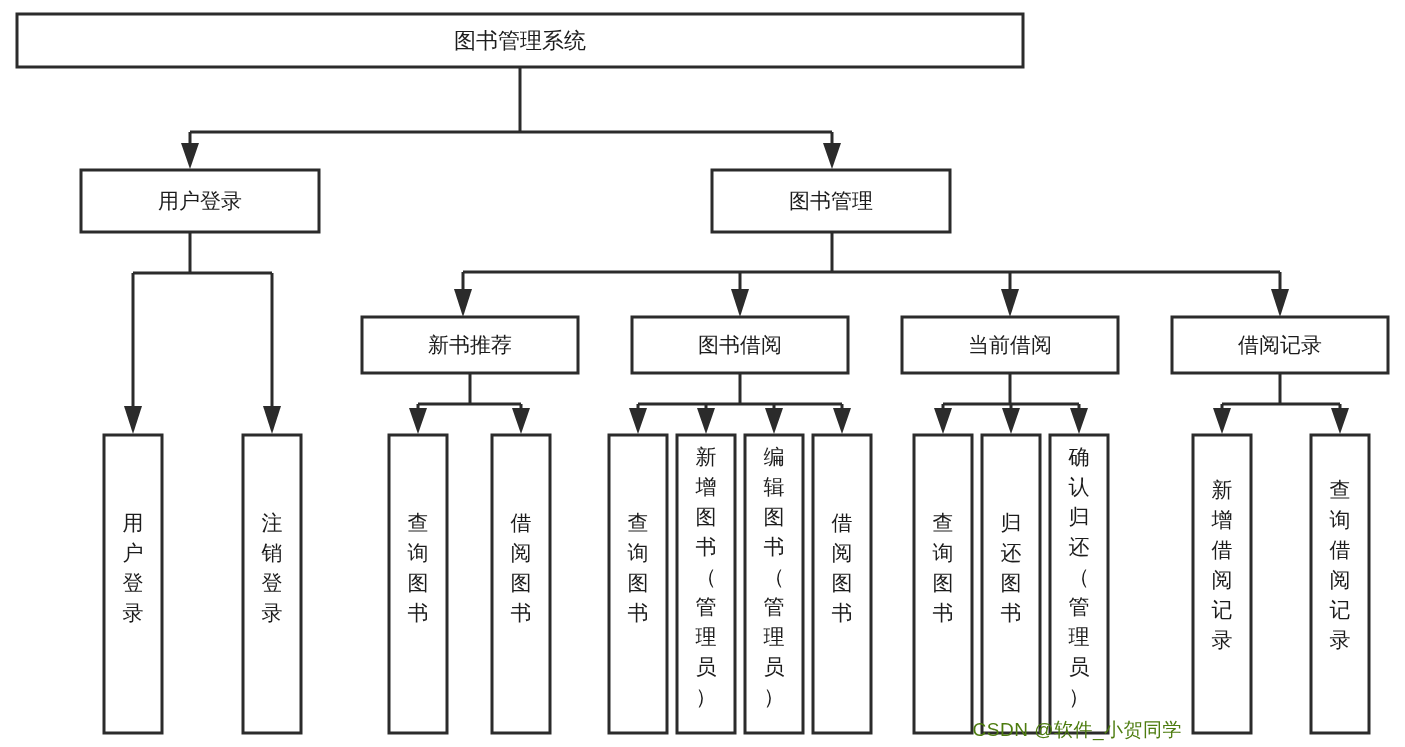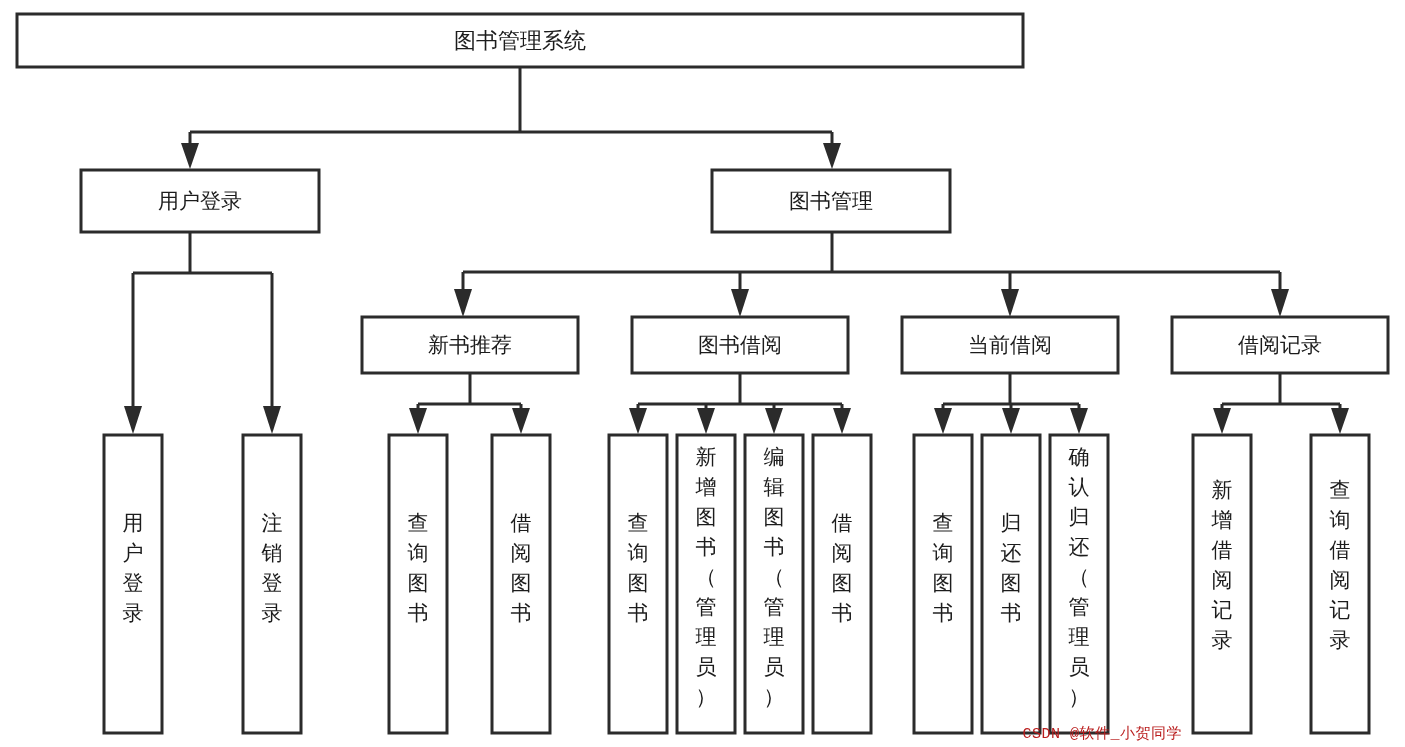--- a/index.html
+++ b/index.html
@@ -54,23 +54,23 @@
   .leaf-label {
     font-family: "Liberation Sans", sans-serif;
     font-size: 21px;
     fill: #1c1c1c;
     text-anchor: middle;
   }
   .watermark {
     position: absolute;
     right: 8px;
     bottom: 4px;
-    font-family: Liberation Mono, monospace;
-    font-size: 15px;
-    color: #b91c1c;
+    font-family: Liberation Sans, sans-serif;
+    font-size: 19px;
+    color: #4d7c0f;
     letter-spacing: 0.5px;
     white-space: nowrap;
     user-select: none;
   }
 </style>
 </head>
 <body>
 
 <div id="diagram-root">
 

